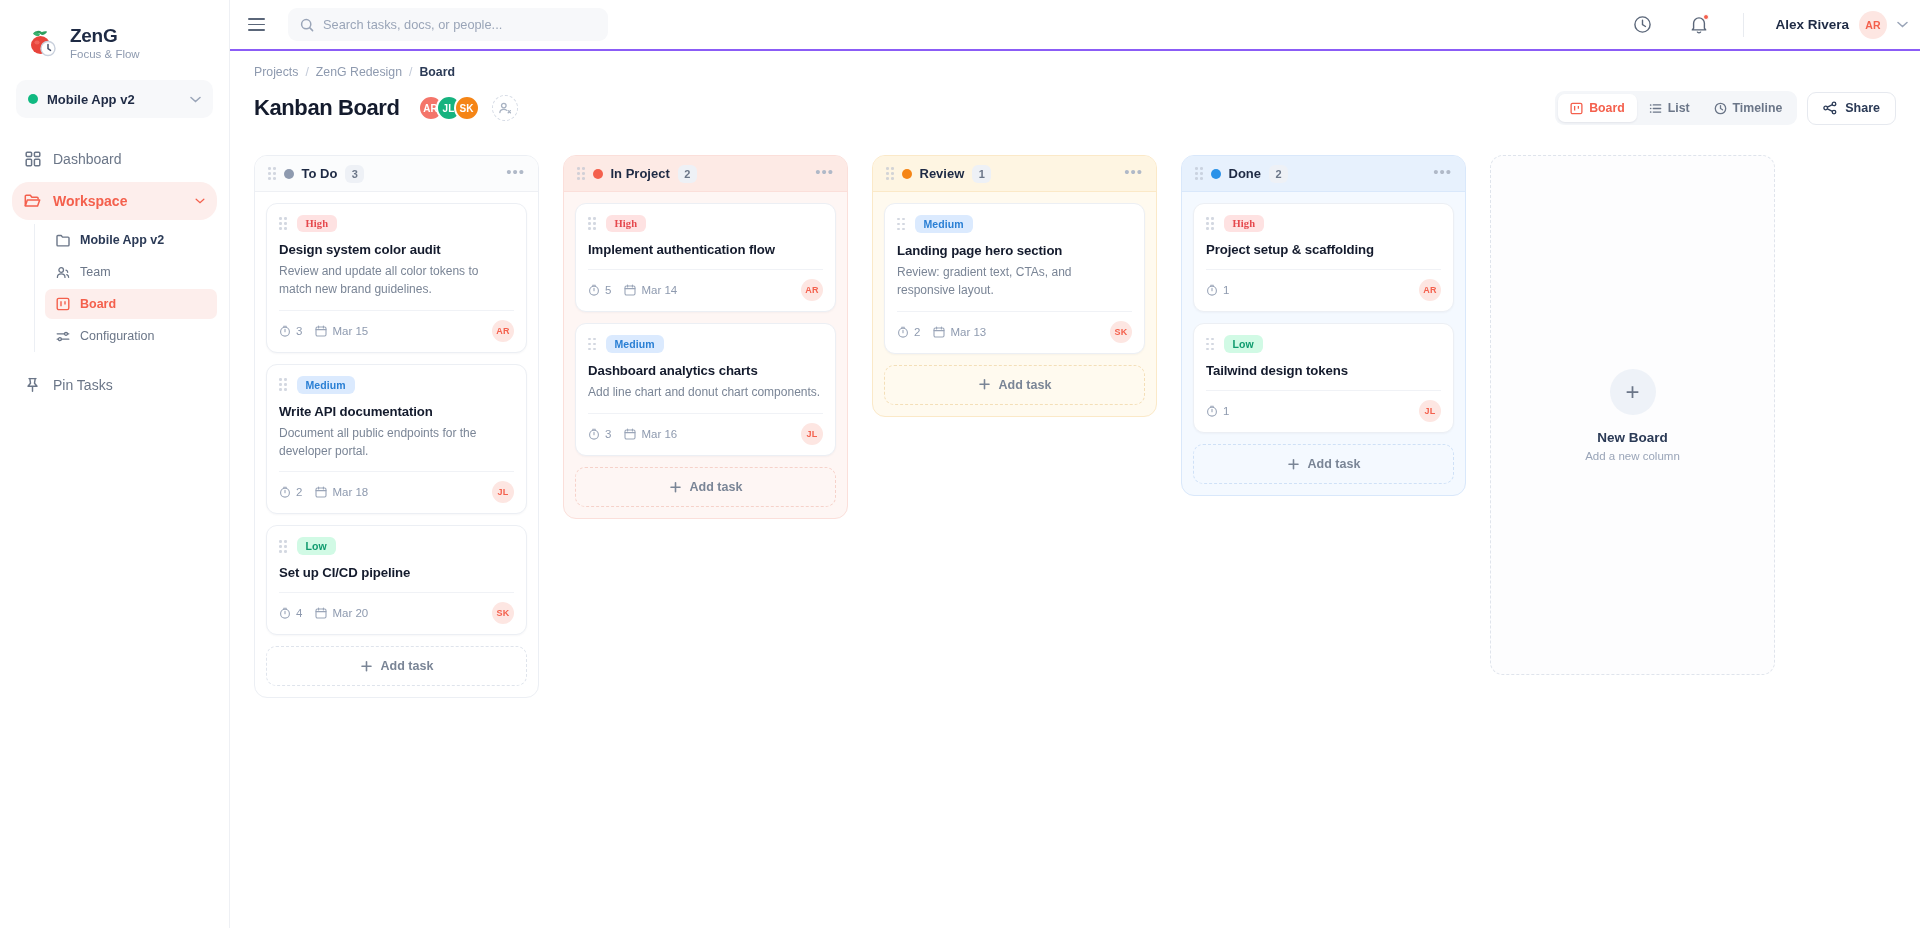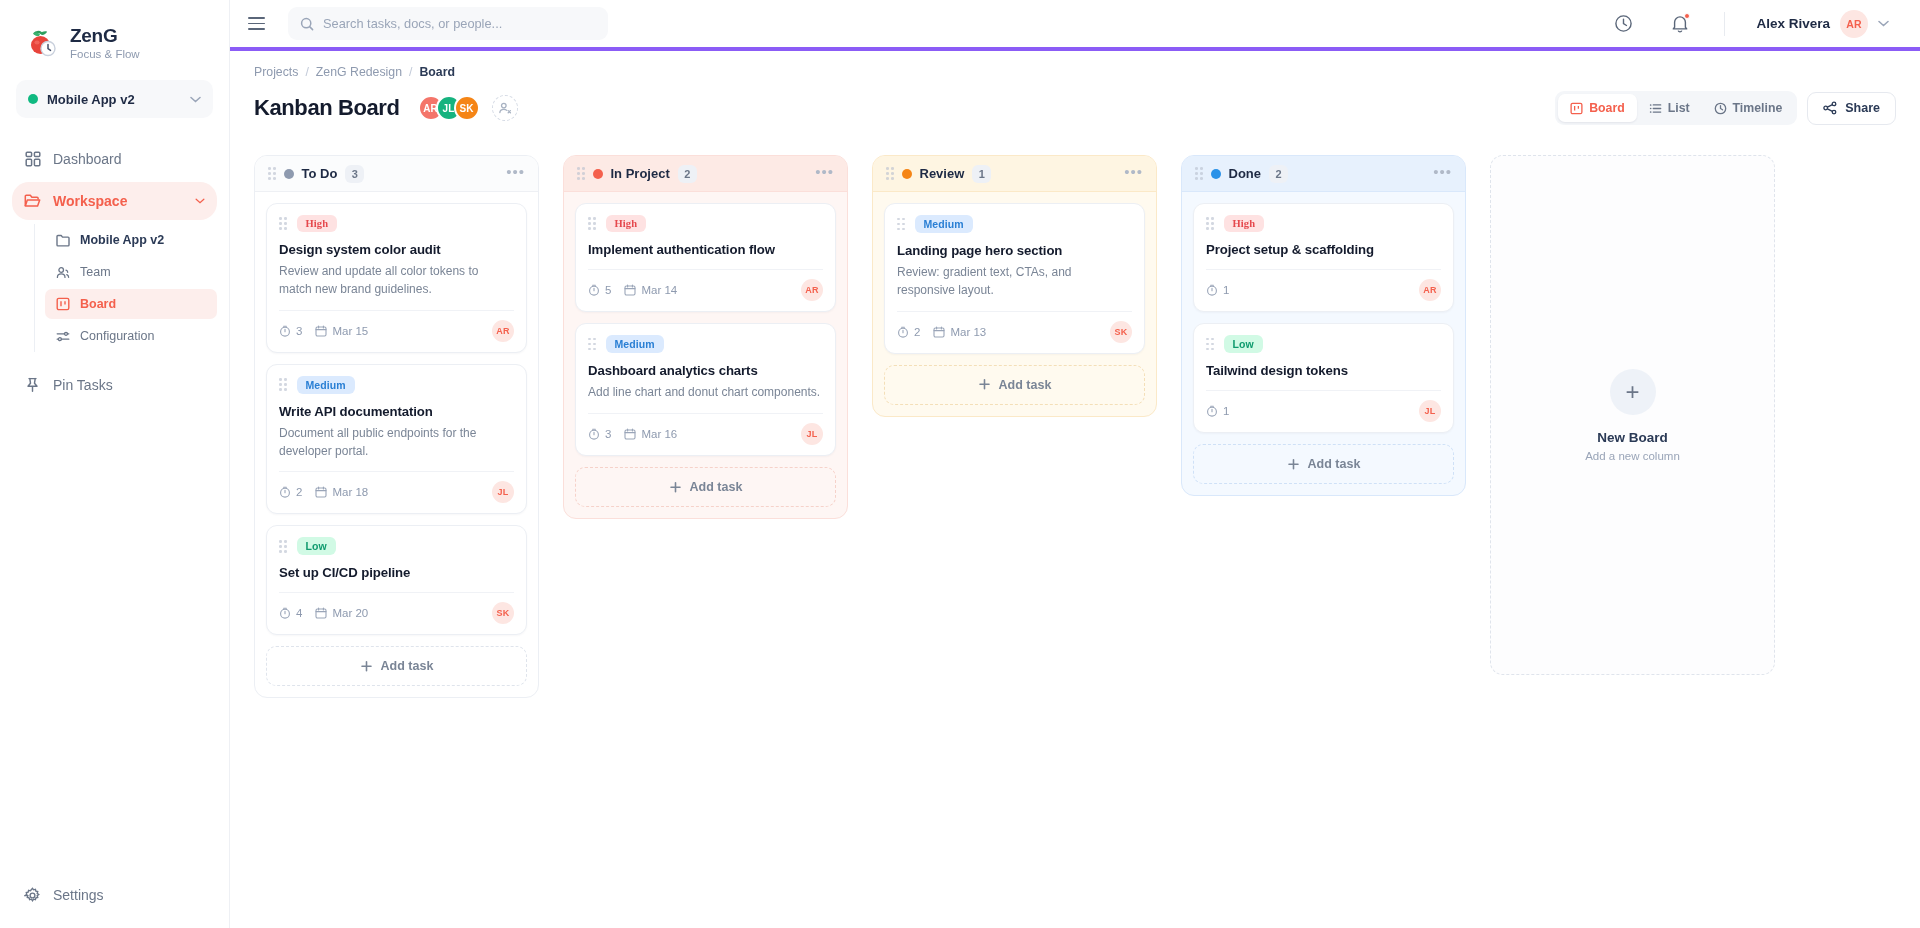--- a/index.html
+++ b/index.html
@@ -90,23 +90,23 @@
   .sub-item.active { background: #fdeeec; color: #f4604d; font-weight: bold; }
   .sub-item.active .ic svg { stroke: #f4604d; }
 
   .nav-bottom { margin-top: auto; padding-bottom: 14px; }
 
   
   .main { flex: 1; height: 928px; display: flex; flex-direction: column; background: #ffffff; min-width: 0; }
 
   .topbar {
     height: 51px;
-    border-bottom: 4px solid #8b5cf6;
+    border-bottom: 2px solid #8b5cf6;
     display: flex; align-items: center;
-    padding: 0 31px 0 18px;
+    padding: 0 12px 0 18px;
     flex: 0 0 51px;
     background: #ffffff;
     justify-content: space-between;
   }
   .hamburger { width: 22px; height: 22px; display:flex; flex-direction:column; justify-content:center; gap:4px; cursor:pointer; margin-right: 18px;}
   .hamburger span { display:block; height: 1.8px; background:#5a6679; border-radius: 2px; }
   .hamburger span:nth-child(1){ width: 17px;}
   .hamburger span:nth-child(2){ width: 17px;}
   .hamburger span:nth-child(3){ width: 17px;}
 
@@ -400,31 +400,20 @@
           <path d="M4 1.6h7M4.8 1.6l.7 4.6L3 9.3h9l-2.5-3.1.7-4.6M7.5 9.3v5"></path>
         </svg>
       </span>
       <span class="nav-label">Pin Tasks</span>
     </div>
 
 
     <div class="nav-bottom" style="margin-top:auto"></div>
   </nav>
 
-  <div style="margin-top:auto; padding-bottom: 12px;">
-    <div class="nav-item">
-      <span class="ic">
-        <svg width="17" height="17" viewBox="0 0 17 17" fill="none" stroke="#6b7688" stroke-width="1.4">
-          <circle cx="8.5" cy="8.5" r="2.4"></circle>
-          <path d="M8.5 1.3l1.1 1.5 1.8-.5.5 1.8 1.8.5-.5 1.8 1.5 1.1-1.5 1.1.5 1.8-1.8.5-.5 1.8-1.8-.5-1.1 1.5-1.1-1.5-1.8.5-.5-1.8-1.8-.5.5-1.8L1.3 8.5l1.5-1.1-.5-1.8 1.8-.5.5-1.8 1.8.5z"></path>
-        </svg>
-      </span>
-      <span class="nav-label">Settings</span>
-    </div>
-  </div>
 </aside>
 
 <div class="main">
 
   <header class="topbar">
     <div class="hamburger">
       <span></span>
         <span></span>
         <span></span>
     </div>

